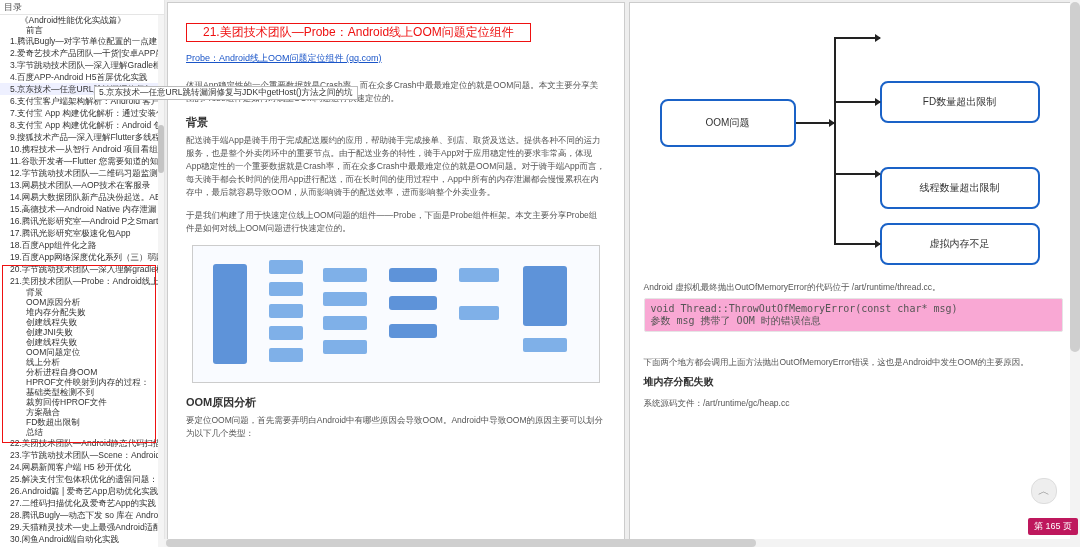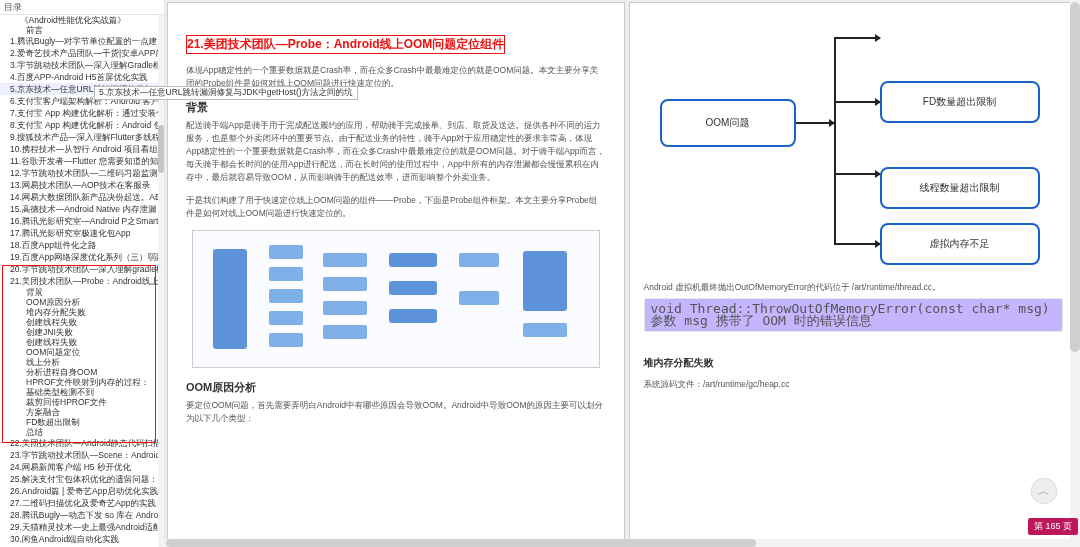--- a/index.html
+++ b/index.html
@@ -13,38 +13,38 @@
   .sb-title{padding-left:20px;font-size:8.5px;line-height:10px;color:#333;white-space:nowrap;overflow:hidden}
   .sb-sub{padding-left:26px;font-size:8.5px;line-height:10px;color:#333;white-space:nowrap;overflow:hidden}
   .sb-item.sel{background:#eef0ff}
   .sb-scroll{position:absolute;right:0;top:0;width:6px;height:100%;background:#f4f4f4}
   .sb-thumb{position:absolute;right:0;width:6px;background:#c5c5c5;border-radius:3px}
   .red-box{position:absolute;border:1px solid #e11;pointer-events:none}
   
   .main{flex:1;display:flex;height:100%;position:relative;background:#eee}
   .page{background:#fff;margin:2px;border:1px solid #ccc;flex:1;padding:12px 18px 12px 18px;overflow:hidden;position:relative}
   .page-r{padding:6px 14px 10px 14px}
-  .heading{border:1.5px solid #e11;display:inline-block;padding:0 0;color:#e11;font-size:12px;font-weight:700;margin:20px 0 6px 0}
+  .heading{border:1.5px solid #e11;display:inline-block;padding:0 16px;color:#e11;font-size:12px;font-weight:400;margin:8px 0 6px 0}
   .link{color:#1a55c8;font-size:9px;text-decoration:underline;margin:4px 0 10px 0;display:inline-block}
   .para{font-size:8.5px;color:#555;line-height:13px;margin:4px 0 10px 0}
   .h2{font-size:11px;font-weight:700;margin:6px 0 4px 0;color:#333}
   .diagram{border:1px solid #ccc;height:136px;margin:10px 6px 12px 6px;position:relative;background:#f9fbff}
   .dbox{position:absolute;background:#5e93d9;border-radius:3px}
   .dboxsm{position:absolute;background:#7fb0e8;border-radius:2px}
   .page-vscroll{position:absolute;right:0;top:0;width:10px;height:100%;background:#f3f3f3}
   .page-vthumb{position:absolute;right:0;width:10px;background:#cfcfcf;border-radius:5px}
   .page-hscroll{position:absolute;left:164px;right:0;bottom:0;height:8px;background:#f3f3f3}
   .page-hthumb{position:absolute;height:8px;background:#cfcfcf;border-radius:4px}
   
   .flowbox{border:2px solid #1a62c7;border-radius:8px;background:#fff;display:flex;align-items:center;justify-content:center;font-size:10px;position:absolute;box-sizing:border-box}
   .arrow{position:absolute;height:2px;background:#222}
   .arrow::after{content:"";position:absolute;right:-1px;top:-3px;border-left:6px solid #222;border-top:4px solid transparent;border-bottom:4px solid transparent}
   .vline{position:absolute;width:2px;background:#222}
   .r-sub{font-size:8.5px;color:#555;line-height:13px;margin:8px 0 4px 0}
-  .code{border:1px solid #e5e5e5;background:#c4b5fd;padding:4px 6px;font-family:Consolas,monospace;font-size:13px;color:#555;border-radius:2px;margin:4px 0 24px 0;line-height:12px}
+  .code{border:1px solid #e5e5e5;background:#f9a8d4;padding:4px 6px;font-family:Consolas,monospace;font-size:10px;color:#555;border-radius:2px;margin:4px 0 24px 0;line-height:12px}
   .h3{font-size:10px;font-weight:700;margin:6px 0 3px 0}
   .btt{position:absolute;right:20px;bottom:40px;width:24px;height:24px;border-radius:12px;background:#eee;display:flex;align-items:center;justify-content:center;color:#888;font-size:12px;border:1px solid #ddd}
   .page-indicator{position:absolute;right:2px;bottom:12px;background:#be185d;color:#fff;font-size:9px;padding:2px 6px;border-radius:2px}
   .tip-pop{position:absolute;left:94px;top:86px;background:#fff;border:1px solid #bbb;padding:0 4px;font-size:8.5px;white-space:nowrap;z-index:5}
 </style>
 </head>
 <body>
 
 <div class="app">
 
@@ -107,20 +107,21 @@
       </div>
     </div>
   </div>
 
   <div class="tip-pop">5.京东技术—任意URL跳转漏洞修复与JDK中getHost()方法之间的坑</div>
 
   <div class="main">
 
     <div class="page">
       <div class="heading">21.美团技术团队—Probe：Android线上OOM问题定位组件</div><br>
+      <a class="link">Probe：Android线上OOM问题定位组件 (qq.com)</a>
       <div class="para">体现App稳定性的一个重要数据就是Crash率，而在众多Crash中最最难定位的就是OOM问题。本文主要分享美团的Probe组件是如何对线上OOM问题进行快速定位的。</div>
       <div class="h2">背景</div>
       <div class="para">配送骑手端App是骑手用于完成配送履约的应用，帮助骑手完成接单、到店、取货及送达。提供各种不同的运力服务，也是整个外卖闭环中的重要节点。由于配送业务的特性，骑手App对于应用稳定性的要求非常高，体现App稳定性的一个重要数据就是Crash率，而在众多Crash中最最难定位的就是OOM问题。对于骑手端App而言，每天骑手都会长时间的使用App进行配送，而在长时间的使用过程中，App中所有的内存泄漏都会慢慢累积在内存中，最后就容易导致OOM，从而影响骑手的配送效率，进而影响整个外卖业务。</div>
       <div class="para">于是我们构建了用于快速定位线上OOM问题的组件——Probe，下面是Probe组件框架。本文主要分享Probe组件是如何对线上OOM问题进行快速定位的。</div>
 
       
       <div class="diagram">
         <div class="dbox" style="left:20px;top:18px;width:34px;height:100px"></div>
         <div class="dboxsm" style="left:76px;top:14px;width:34px;height:14px"></div>
         <div class="dboxsm" style="left:76px;top:36px;width:34px;height:14px"></div>
@@ -156,20 +157,21 @@
         <div class="arrow" style="left:152px;top:113px;width:38px"></div>
         <div class="arrow" style="left:190px;top:28px;width:46px"></div>
         <div class="arrow" style="left:190px;top:92px;width:46px"></div>
         <div class="arrow" style="left:190px;top:164px;width:46px"></div>
         <div class="arrow" style="left:190px;top:234px;width:46px"></div>
       </div>
 
       <div class="r-sub">Android 虚拟机最终抛出OutOfMemoryError的代码位于 /art/runtime/thread.cc。</div>
       <div class="code"><span style="white-space:pre-line">void Thread::ThrowOutOfMemoryError(const char* msg)
 参数 msg 携带了 OOM 时的错误信息</span></div>
+      <div class="r-sub">下面两个地方都会调用上面方法抛出OutOfMemoryError错误，这也是Android中发生OOM的主要原因。</div>
       <div class="h3">堆内存分配失败</div>
       <div class="r-sub">系统源码文件：/art/runtime/gc/heap.cc</div>
 
       <div class="btt">
           <span>︿</span>
         </div>
     </div>
 
     <div class="page-vscroll">
       <div class="page-vthumb" style="top:2px;height:350px"></div>

